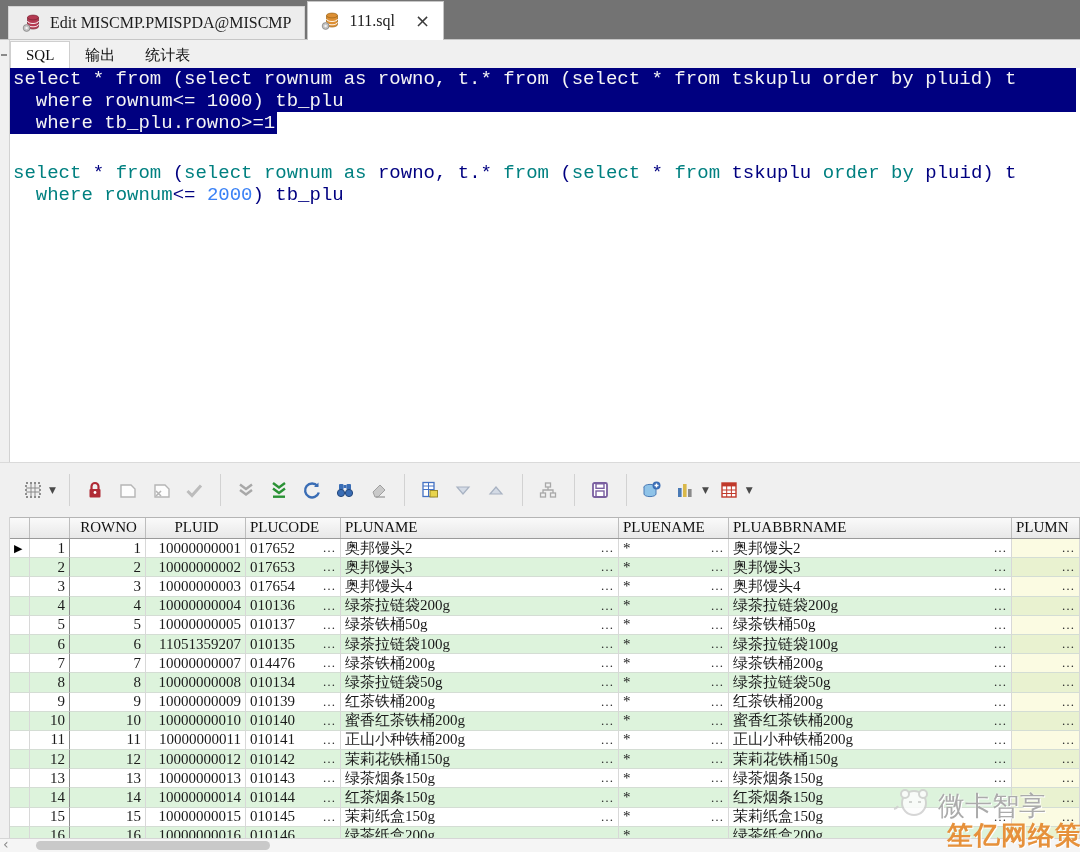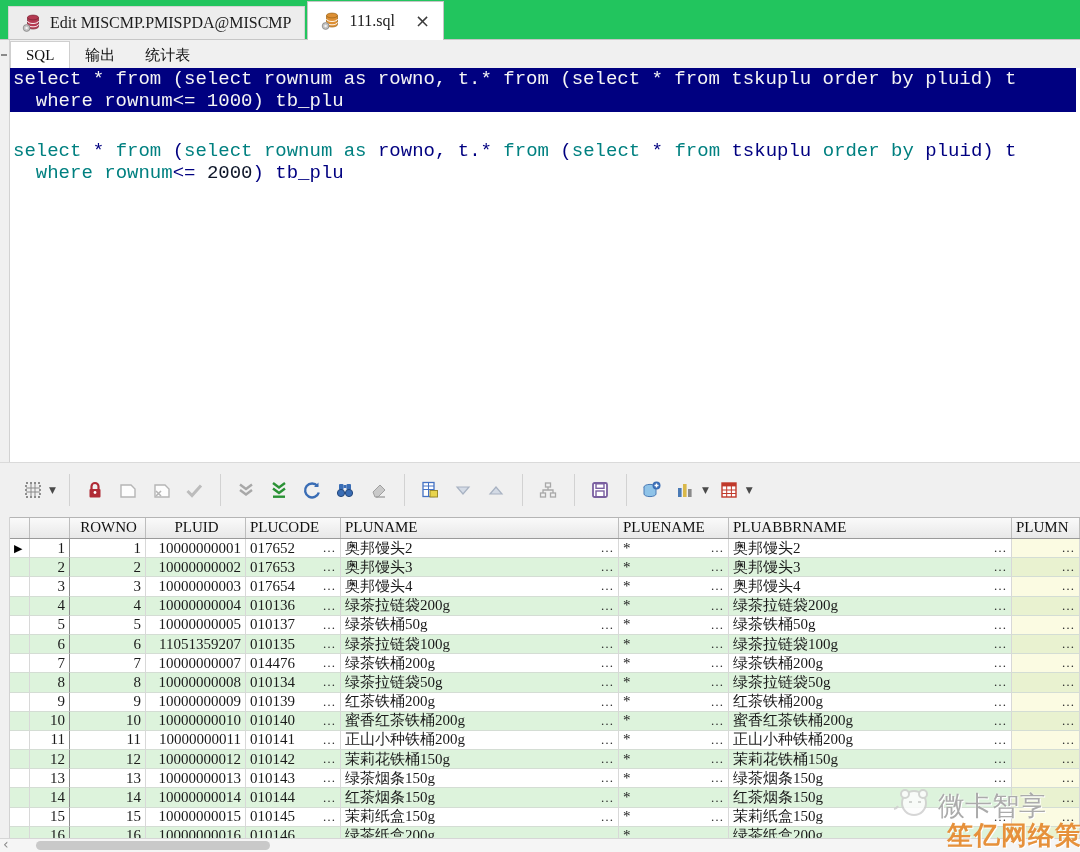--- a/index.html
+++ b/index.html
@@ -1,19 +1,19 @@
 <!DOCTYPE html>
 <html><head>
 <meta charset="utf-8">
 <style>
   html,body{margin:0;padding:0;background:#ddd;}
   .window{position:relative;width:1080px;height:852px;background:#f0f0f0;overflow:hidden;
           font-family:"Liberation Serif",serif;color:#111;}
   
-  .wtabbar{position:absolute;top:0;left:0;right:0;height:40px;background:#22c55e;
+  .wtabbar{position:absolute;top:0;left:0;right:0;height:40px;background:#737373;
            border-bottom:1px solid #c6c6c6;display:flex;align-items:flex-end;padding-left:8px;box-sizing:border-box;}
   .wtab{display:flex;align-items:center;gap:8px;height:33px;padding:0 13px;font-size:16px;
         background:#ededed;border:1px solid #d4d4d4;border-bottom:none;margin-right:2px;
         white-space:nowrap;box-sizing:border-box;color:#1c1c1c;}
   .wtab.active{background:#fff;height:39px;margin-bottom:-1px;border-color:#c6c6c6;}
   .wtab .close{font-family:"DejaVu Sans",sans-serif;font-size:18px;color:#3c3c3c;margin-left:12px;line-height:1;}
   
   .stabbar{position:absolute;top:40px;left:10px;right:0;height:28px;background:#f0f0f0;
            display:flex;align-items:flex-end;}
   .stab{height:26px;display:flex;align-items:center;padding:0 15px;font-size:15px;color:#111;}
@@ -23,21 +23,21 @@
           border-right:1px solid #d2d2d2;box-sizing:border-box;}
   .gdash{position:absolute;left:1px;top:14px;width:6px;height:2px;background:#8a8a8a;}
   .editor{position:absolute;top:68px;left:10px;width:1070px;height:394px;background:#fff;
           font-family:"Liberation Mono","DejaVu Sans Mono",monospace;font-size:19px;line-height:22px;}
   .eline{height:22px;white-space:pre;padding-left:3px;}
   .selblock .eline{background:#000080;color:#f4f4f4;width:calc(100% - 4px);box-sizing:border-box;}
   .selblock .eline.partial{width:fit-content;padding-right:2px;}
   .plainblock{margin-top:28px;}
   .tk-k{color:#008080;}
   .tk-p{color:#000080;}
-  .tk-n{color:#0f172a;}
+  .tk-n{color:#3b82f6;}
   
   .toolbar{position:absolute;top:462px;left:0;right:0;height:55px;background:#f0f0f0;
            border-top:1px solid #dadada;display:flex;align-items:center;padding-left:16px;box-sizing:border-box;}
   .tbtn{width:27px;height:27px;display:flex;align-items:center;justify-content:center;flex:none;margin:0 3px;}
   .tsep{width:1px;height:32px;background:#d2d2d2;margin:0 9px;flex:none;}
   .darr{font-family:"DejaVu Sans",sans-serif;font-size:9px;color:#4a4a4a;margin:0 4px 0 0;flex:none;}
   
   .grid{position:absolute;top:517px;left:10px;width:1070px;height:321px;background:#fff;
         border-top:1px solid #b5b5b5;overflow:hidden;font-size:15px;}
   .ghead{display:flex;height:21px;background:linear-gradient(#fafafa,#e8e8e8);
@@ -113,20 +113,21 @@
     </div>
 
   <div class="gutter">
     <div class="gdash"></div>
   </div>
 
   <div class="editor">
     <div class="selblock">
         <div class="eline">select * from (select rownum as rowno, t.* from (select * from tskuplu order by pluid) t</div>
         <div class="eline">  where rownum&lt;= 1000) tb_plu</div>
+        <div class="eline partial">  where tb_plu.rowno&gt;=1</div>
       </div>
     <div class="plainblock">
         <div class="eline"><span class="tk-k">select</span><span class="tk-p"> * </span><span class="tk-k">from</span><span class="tk-p"> (</span><span class="tk-k">select</span><span class="tk-p"> </span><span class="tk-k">rownum</span><span class="tk-p"> </span><span class="tk-k">as</span><span class="tk-p"> rowno, t.* </span><span class="tk-k">from</span><span class="tk-p"> (</span><span class="tk-k">select</span><span class="tk-p"> * </span><span class="tk-k">from</span><span class="tk-p"> tskuplu </span><span class="tk-k">order</span><span class="tk-p"> </span><span class="tk-k">by</span><span class="tk-p"> pluid) t</span></div>
         <div class="eline"><span class="tk-p">  </span><span class="tk-k">where</span><span class="tk-p"> </span><span class="tk-k">rownum</span><span class="tk-p">&lt;= </span><span class="tk-n">2000</span><span class="tk-p">) tb_plu</span></div>
       </div>
   </div>
 
   <div class="toolbar">
     <span class="tbtn">
       <svg width="22" height="22" viewBox="0 0 22 22">

